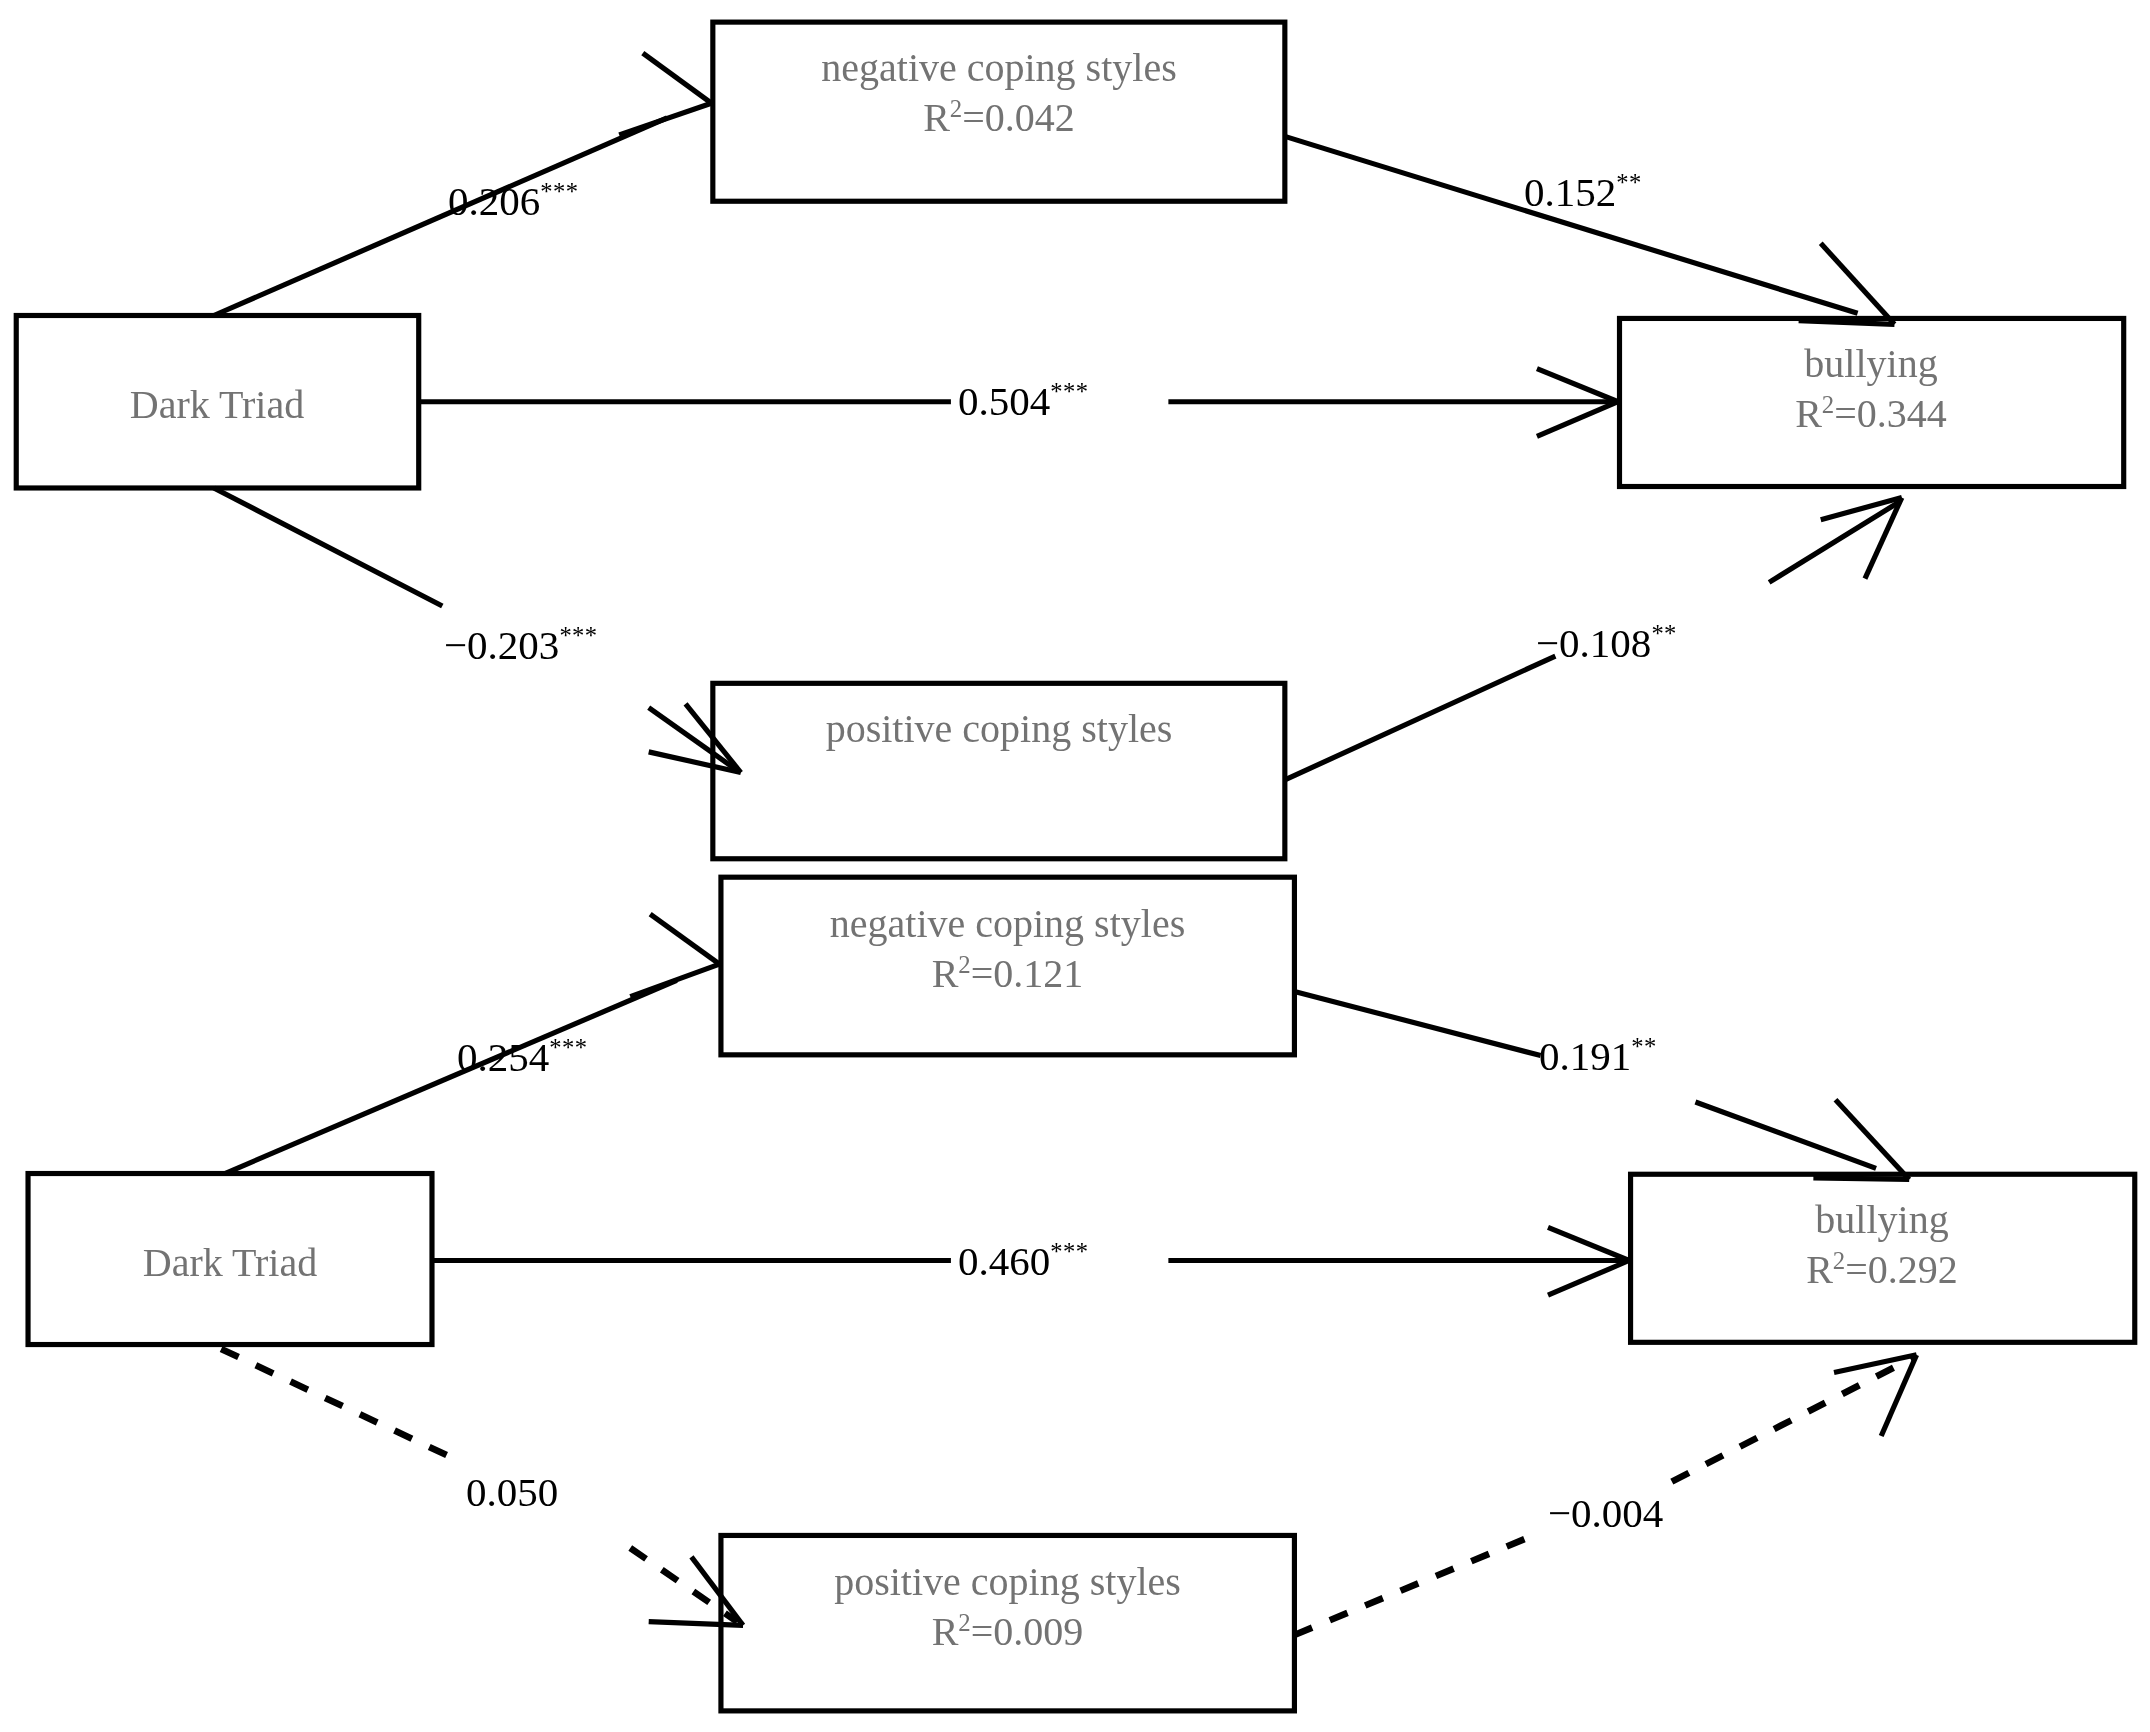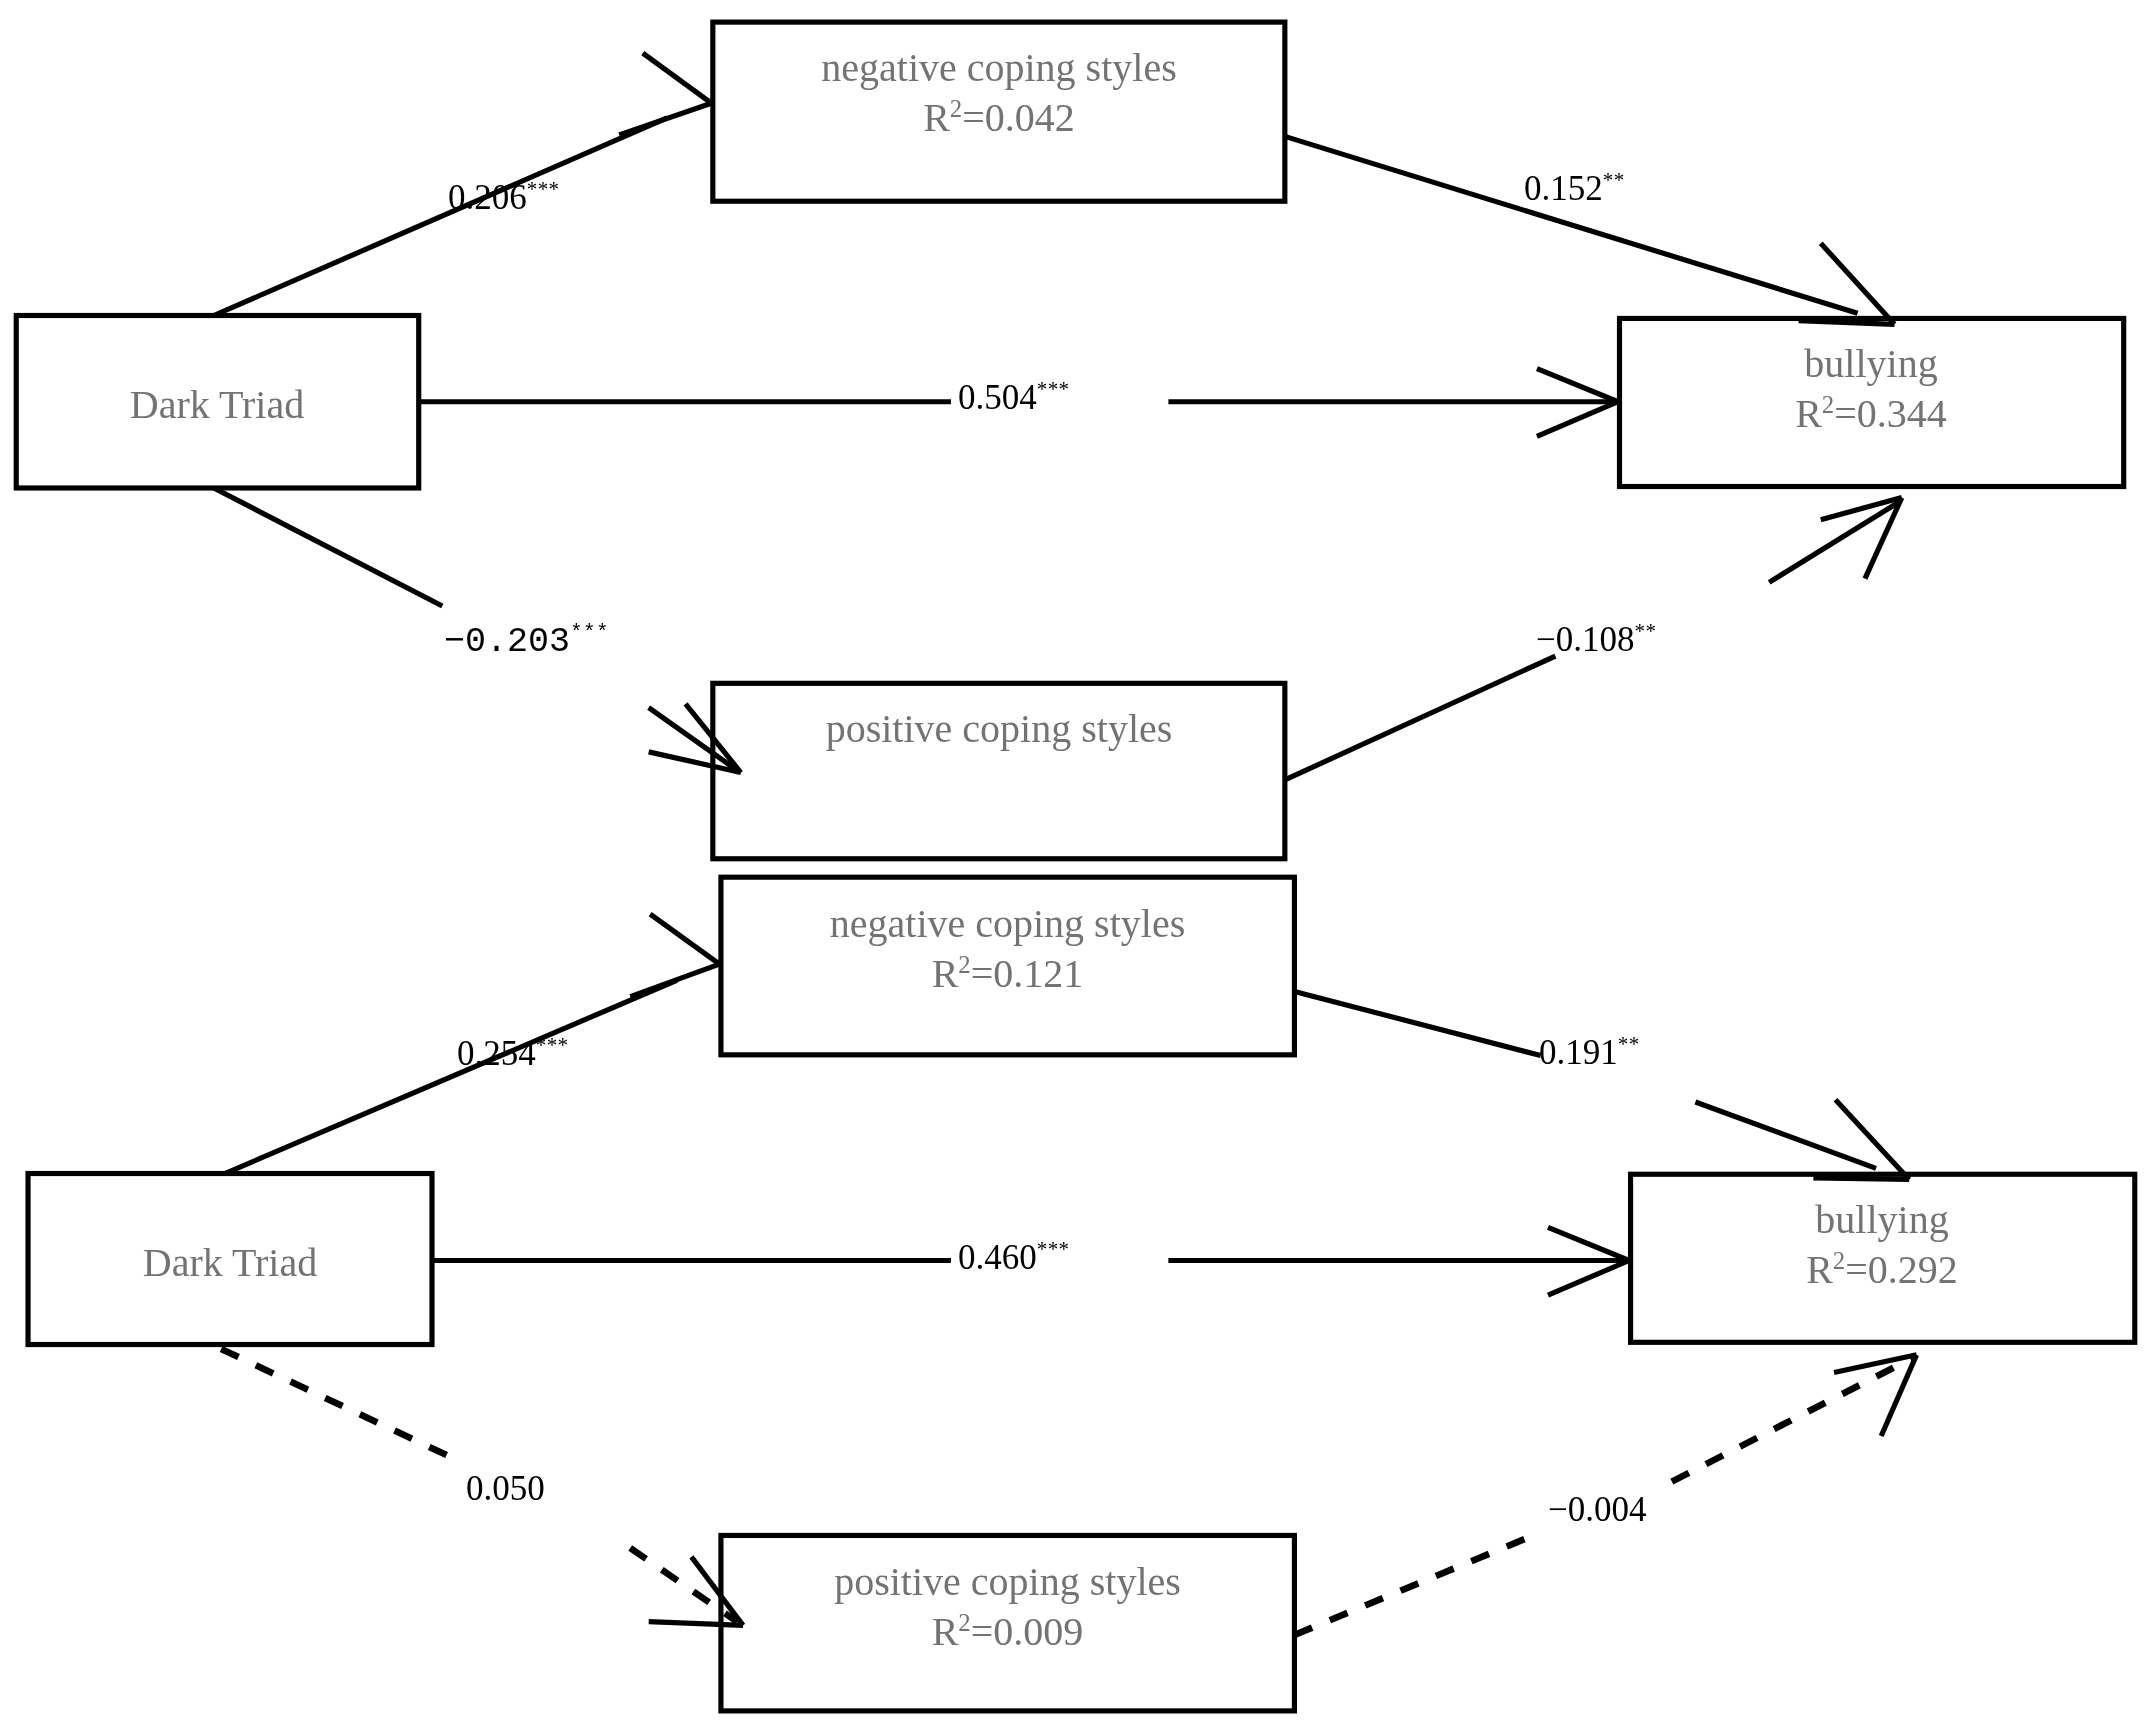--- a/index.html
+++ b/index.html
@@ -58,21 +58,21 @@
     white-space: nowrap;
   }
   .node-label sup {
     font-size: 0.62em;
     vertical-align: super;
     line-height: 0;
   }
   .coef {
     position: absolute;
     color: #000000;
-    font-size: 35px;
+    font-size: 41px;
     white-space: nowrap;
     font-family: "Liberation Serif", "DejaVu Serif", serif;
   }
   .coef .stars {
     font-size: 0.60em;
     vertical-align: super;
     letter-spacing: 0.4px;
   }
 </style>
 </head>
@@ -203,21 +203,21 @@
   </div>
 
   <div class="coef" style="left:1524px; top:168px;">
     <span>0.152</span><span class="stars">**</span>
   </div>
 
   <div class="coef" style="left:958px; top:377px;">
     <span>0.504</span><span class="stars">***</span>
   </div>
 
-  <div class="coef" style="left:444px; top:621px;font-family:Liberation Mono, monospace;">
+  <div class="coef" style="left:444px; top:621px;">
     <span>−0.203</span><span class="stars">***</span>
   </div>
 
   <div class="coef" style="left:1536px; top:619px;">
     <span>−0.108</span><span class="stars">**</span>
   </div>
 
   <div class="coef" style="left:457px; top:1033px;">
     <span>0.254</span><span class="stars">***</span>
   </div>

